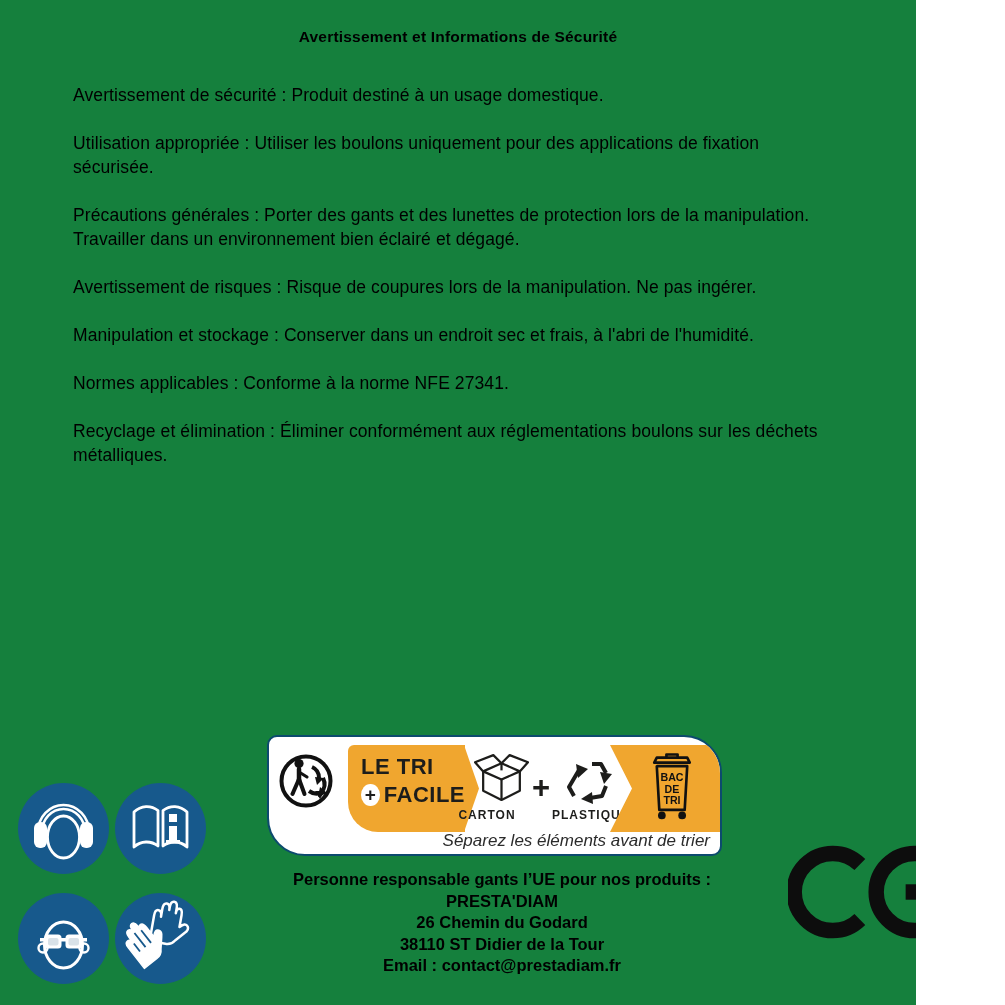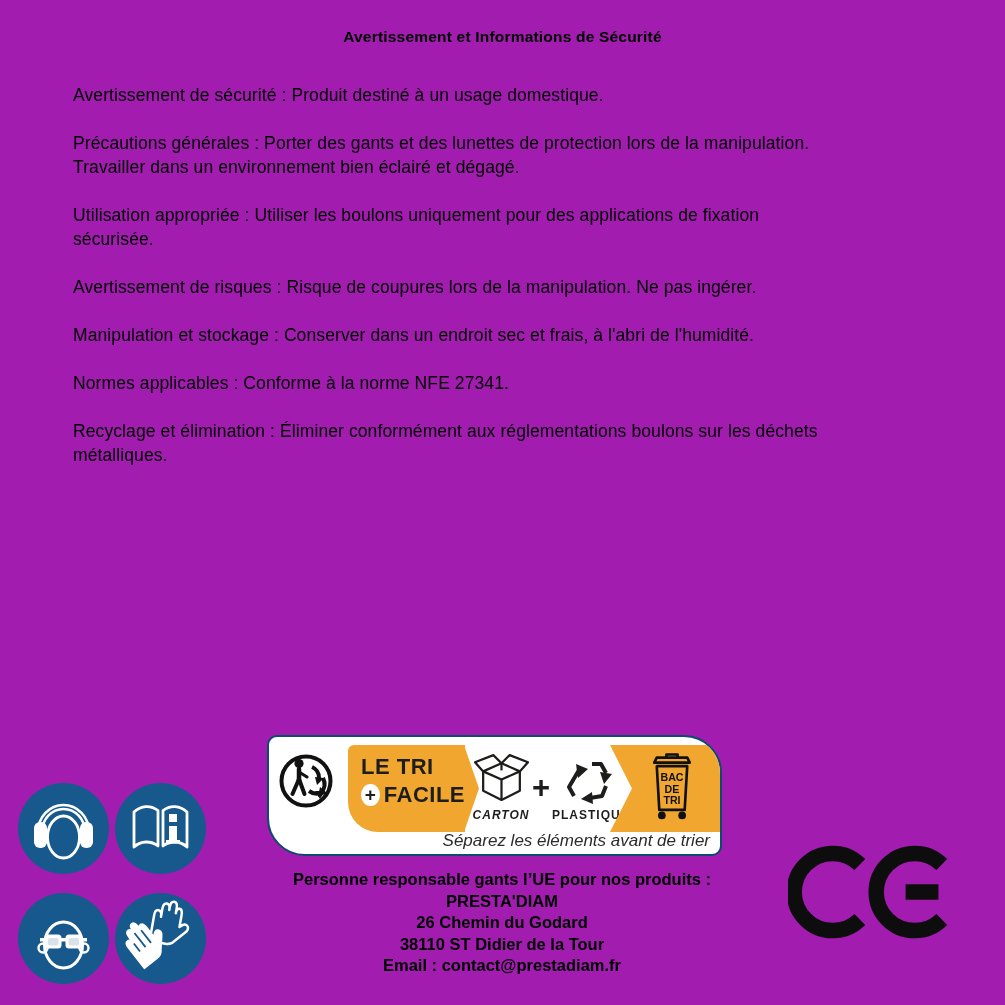--- a/index.html
+++ b/index.html
@@ -1,16 +1,16 @@
 <!DOCTYPE html>
 <html><head>
 <meta charset="utf-8">
 <style>
   html,body{margin:0;padding:0;background:#fff;}
-  .page{position:relative;width:1005px;height:1005px;background:#a21caf;overflow:hidden;
+  .page{position:relative;width:916px;height:1005px;background:#15803d;overflow:hidden;
         font-family:"Liberation Sans","DejaVu Sans",sans-serif;color:#000;}
 
   
   .title{position:absolute;top:28px;left:0;width:100%;text-align:center;
          font-size:15.5px;font-weight:bold;letter-spacing:.2px;}
   .paragraphs{position:absolute;top:83px;left:73px;width:870px;font-size:17.5px;letter-spacing:.1px;}
   .para{margin:0 0 24px 0;}
   .para .line{line-height:24px;white-space:nowrap;}
 
   
@@ -22,21 +22,21 @@
                border-radius:6px 0 0 30px;box-sizing:border-box;padding:10px 0 0 13px;color:#1d1d1b;}
   .yellow-tip{position:absolute;left:195px;top:8px;width:15px;height:87px;background:#F0A62F;
               clip-path:polygon(0 0,100% 50%,0 100%);}
   .letri{font-size:22px;font-weight:bold;letter-spacing:.5px;line-height:24px;}
   .facile-row{display:flex;align-items:center;margin-top:3px;}
   .plus-badge{display:inline-flex;align-items:center;justify-content:center;width:22px;height:22px;
               border-radius:50%;background:#fff;color:#1d1d1b;font-size:19px;font-weight:bold;line-height:22px;}
   .facile{font-size:22px;font-weight:bold;letter-spacing:.5px;margin-left:4px;}
   .mat-icon{position:absolute;}
   .mat-label{position:absolute;top:71px;font-size:12px;font-weight:bold;letter-spacing:1px;color:#1d1d1b;text-align:center;}
-  .mat1-label{left:197px;width:70px;font-style:italic;}
+  .mat1-label{left:183px;width:70px;}
   .mat2-label{left:283px;width:76px;}
   .plus-sep{position:absolute;left:258px;top:36px;width:28px;text-align:center;
             font-size:31px;font-weight:bold;color:#1d1d1b;line-height:30px;}
   .yellow-right{position:absolute;left:341px;top:8px;width:110px;height:87px;background:#F0A62F;
                 clip-path:polygon(0 0,22px 50%,0 100%,100% 100%,100% 0);}
   .bin-icon{position:absolute;left:379px;top:16px;}
   .instruction{position:absolute;right:10px;top:94px;font-size:17px;font-style:italic;
                font-weight:500;color:#2b2b2b;white-space:nowrap;}
 
   
@@ -56,26 +56,26 @@
 
 <div class="page">
 
   <div class="title">Avertissement et Informations de Sécurité</div>
 
   <div class="paragraphs" id="paragraphs">
       <div class="para">
         <div class="line">Avertissement de sécurité : Produit destiné à un usage domestique.</div>
       </div>
       <div class="para">
+        <div class="line">Utilisation appropriée : Utiliser les boulons uniquement pour des applications de fixation</div>
+        <div class="line">sécurisée.</div>
+      </div>
+      <div class="para">
         <div class="line">Précautions générales : Porter des gants et des lunettes de protection lors de la manipulation.</div>
         <div class="line">Travailler dans un environnement bien éclairé et dégagé.</div>
-      </div>
-      <div class="para">
-        <div class="line">Utilisation appropriée : Utiliser les boulons uniquement pour des applications de fixation</div>
-        <div class="line">sécurisée.</div>
       </div>
       <div class="para">
         <div class="line">Avertissement de risques : Risque de coupures lors de la manipulation. Ne pas ingérer.</div>
       </div>
       <div class="para">
         <div class="line">Manipulation et stockage : Conserver dans un endroit sec et frais, à l'abri de l'humidité.</div>
       </div>
       <div class="para">
         <div class="line">Normes applicables : Conforme à la norme NFE 27341.</div>
       </div>

